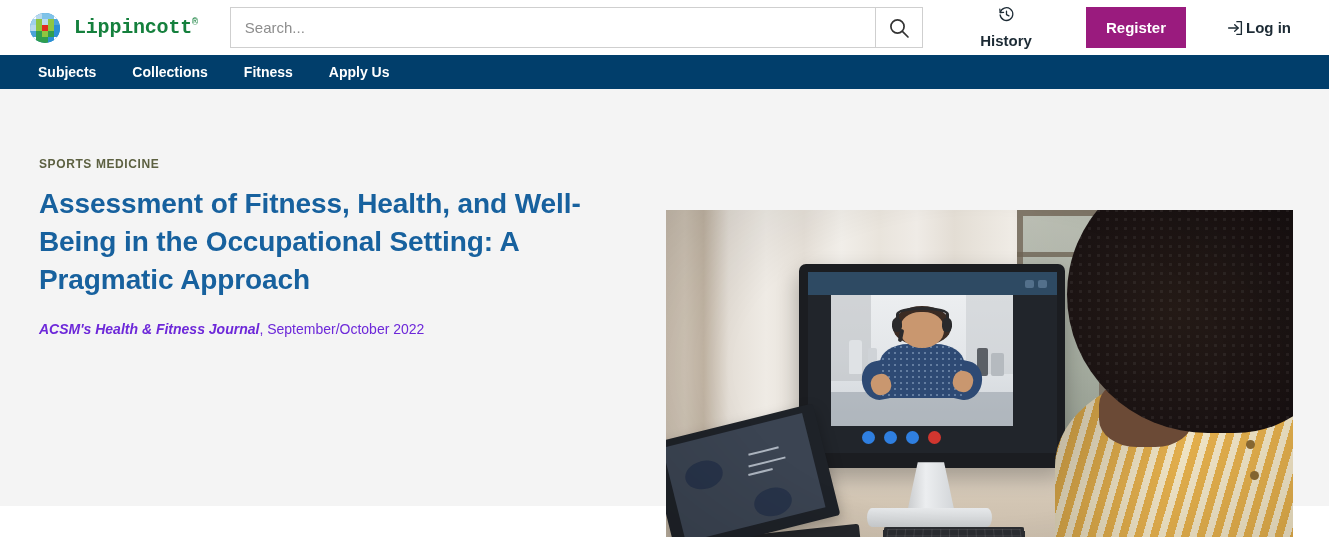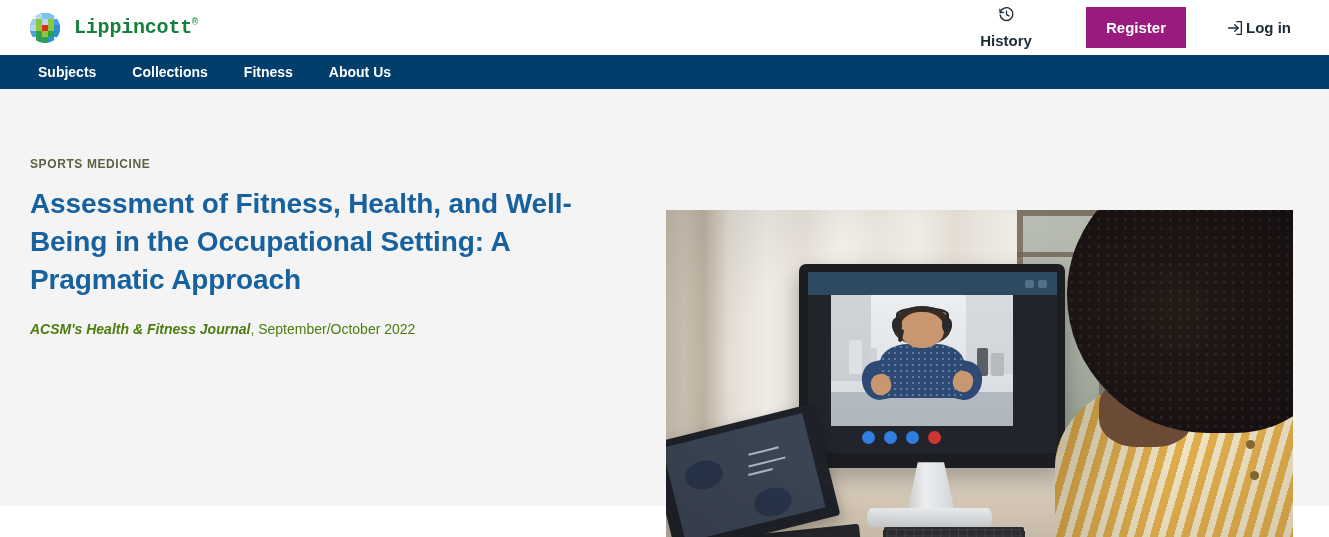--- a/index.html
+++ b/index.html
@@ -185,21 +185,21 @@
     gap: 9px;
     padding: 0 22px;
   }
 
   
   .hero {
     background: #f4f4f4;
     height: 417px;
     display: flex;
     align-items: flex-start;
-    padding: 0 30px;
+    padding: 0 39px;
     position: relative;
   }
 
   .hero-text {
     width: 600px;
     padding-top: 68px;
     flex: 0 0 auto;
   }
 
   .eyebrow {
@@ -224,21 +224,21 @@
   .hero-desc {
     font-size: 15.5px;
     line-height: 23px;
     color: #2a2a2a;
     margin-bottom: 20px;
     max-width: 572px;
   }
 
   .hero-cite {
     font-size: 14px;
-    color: #4d7c0f;
+    color: #6d28d9;
   }
   .hero-cite em {
     font-weight: bold;
     font-style: italic;
   }
 
   
   .hero-image {
     position: absolute;
     left: 666px;
@@ -478,20 +478,29 @@
           <i style="background:#2f9e4f"></i>
           <i style="background:#2f9e4f"></i>
           <i style="background:#2b8fd4"></i>
           <i style="background:#ffffff"></i>
       </span>
       <span class="logo-tm">▪</span>
     </span>
     <span class="brand-name"><span>Lippincott</span><sup>®</sup></span>
   </div>
 
+  <div class="search-wrap">
+    <input class="search-input" type="text" placeholder="Search..." style="">
+    <button class="search-btn">
+      <svg width="24" height="24" viewBox="0 0 24 24" fill="none" stroke="#333" stroke-width="1.7">
+        <circle cx="10.5" cy="10.5" r="6.6"></circle>
+        <line x1="15.4" y1="15.4" x2="21" y2="21" stroke-linecap="round"></line>
+      </svg>
+    </button>
+  </div>
 
   <div class="header-right">
 
     <button class="history-btn">
       <svg width="17" height="17" viewBox="0 0 24 24" fill="none" stroke="#1d2b35" stroke-width="1.8">
         <path d="M3.2 9.2 A9 9 0 1 1 3 12.6" stroke-linecap="round"></path>
         <polyline points="2.6,4.6 3.1,9.4 7.9,8.9" stroke-linecap="round" stroke-linejoin="round"></polyline>
         <polyline points="12,7.3 12,12.2 15.4,14" stroke-linecap="round" stroke-linejoin="round"></polyline>
       </svg>
       <span>History</span>
@@ -508,21 +517,21 @@
       <span>Log in</span>
     </button>
 
   </div>
 </div>
 
 <nav class="navbar">
   <button class="nav-item">Subjects</button>
   <button class="nav-item">Collections</button>
   <button class="nav-item">Fitness</button>
-  <button class="nav-item">About Us</button>
+  <button class="nav-item">Apply Us</button>
 </nav>
 
 <section class="hero">
 
   <div class="hero-text">
     <div class="eyebrow">SPORTS MEDICINE</div>
     <h1 class="hero-title">Assessment of Fitness, Health, and Well-Being in the Occupational Setting: A Pragmatic Approach</h1>
     <div class="hero-cite">
       <em>ACSM's Health &amp; Fitness Journal</em><span>, September/October 2022</span>
     </div>

